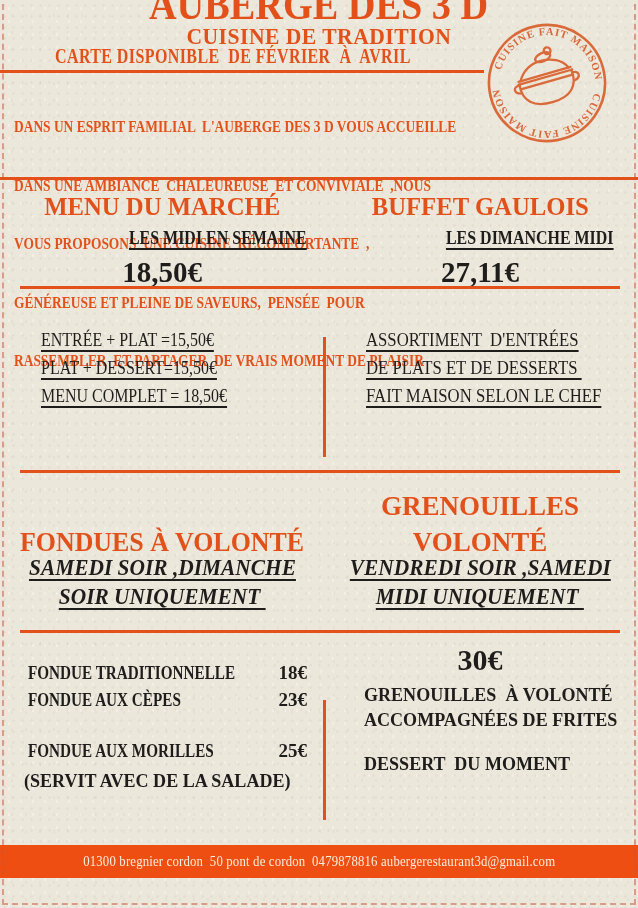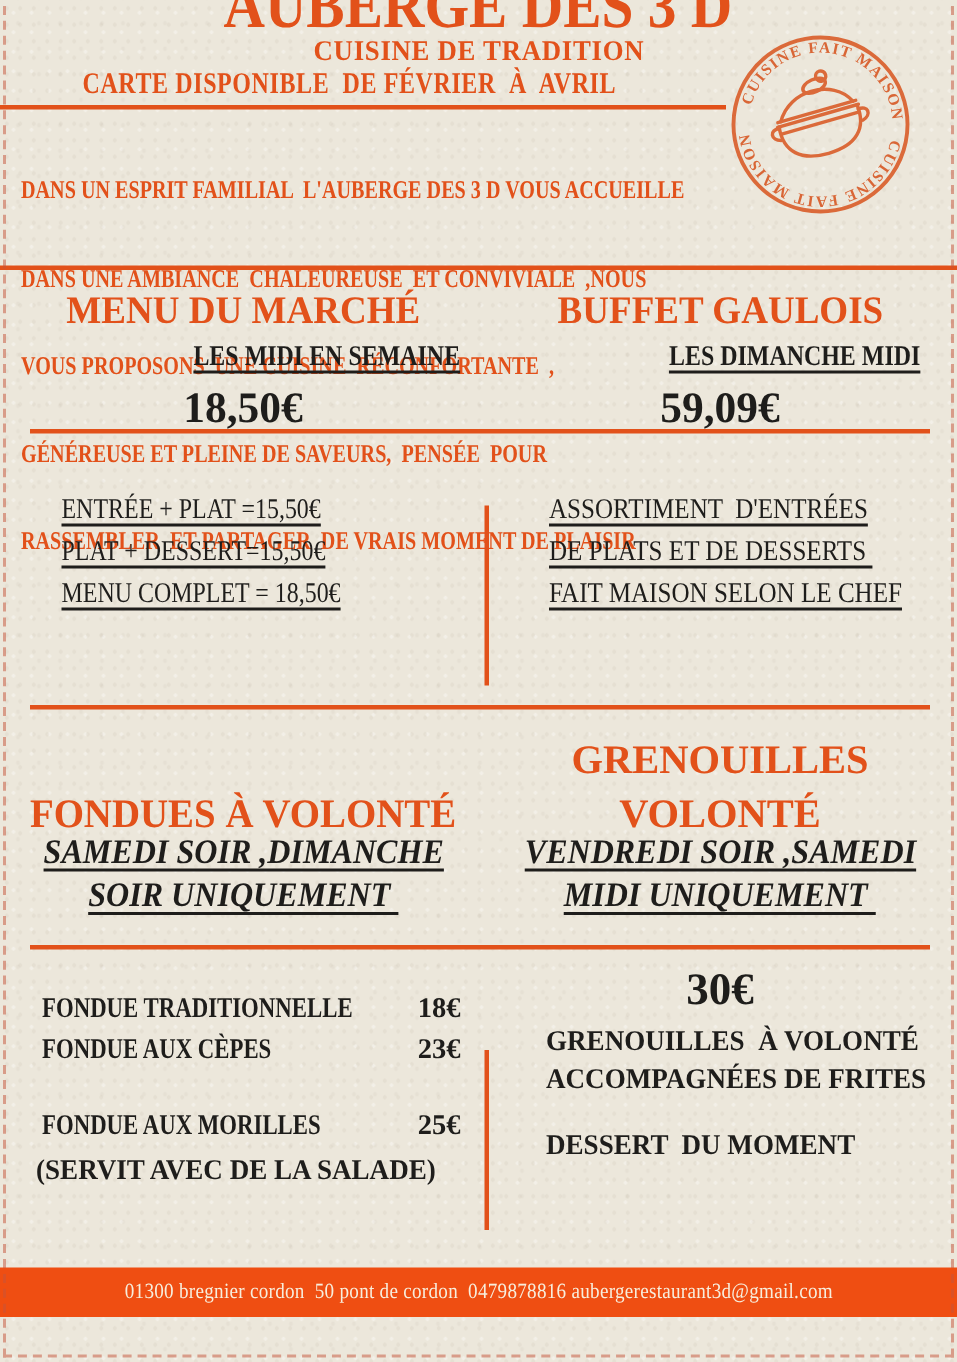--- a/index.html
+++ b/index.html
@@ -20,21 +20,21 @@
   .abs{position:absolute;}
   .accent{color:#E2511A;}
   .ctr{text-align:center;}
   .cond{display:inline-block;transform:scaleX(var(--sx,1));transform-origin:0 50%;white-space:pre;}
   .condc{display:inline-block;transform:scaleX(var(--sx,1));transform-origin:50% 50%;white-space:pre;}
   .ul{text-decoration:underline;text-decoration-thickness:2px;text-underline-offset:4px;}
   .rule{position:absolute;height:2.5px;background:#E2511A;}
   .vdiv{position:absolute;width:3px;background:#E2511A;}
 
   .title{top:-17px;left:0;right:0;font-size:43px;font-weight:bold;line-height:1;}
-  .subtitle{top:24px;left:0;right:0;font-size:19px;font-weight:bold;letter-spacing:.5px;}
+  .subtitle{top:24px;left:0;right:0;font-size:23px;font-weight:bold;letter-spacing:.5px;}
   .availability{top:45px;left:55px;font-size:20px;font-weight:bold;letter-spacing:.5px;}
   .intro{top:78px;left:14px;font-size:17px;font-weight:bold;line-height:19.5px;
          transform:scaleX(.79);transform-origin:0 0;white-space:pre;letter-spacing:0;}
   .stamp{top:18px;left:482px;width:130px;height:130px;transform:rotate(-10deg);}
 
   .col-l{left:0;width:324px;}
   .col-r{left:330px;width:300px;}
   .sec-title{top:192px;font-size:26px;font-weight:bold;line-height:30px;}
   .sec-sub{top:226px;font-size:19px;font-weight:bold;line-height:24px;text-align:right;}
   .sec-price{top:255px;font-size:29px;font-weight:bold;line-height:34px;}
@@ -121,21 +121,21 @@
   <div class="abs col-l sec-sub ctr">
     <span class="condc ul" style="--sx:.84">LES MIDI EN SEMAINE</span>
   </div>
   <div class="abs col-r sec-sub ctr">
     <span class="condc ul" style="--sx:.84">LES DIMANCHE MIDI</span>
   </div>
   <div class="abs col-l sec-price ctr">
     <span class="condc">18,50€</span>
   </div>
   <div class="abs col-r sec-price ctr">
-    <span class="condc">59,09€</span>
+    <span class="condc">27,11€</span>
   </div>
 
   <div class="rule" style="top:286px;left:20px;width:600px;"></div>
 
   <div class="abs items items-l">
     <div><span class="cond ul" style="--sx:.84">ENTRÉE + PLAT =15,50€</span></div>
     <div><span class="cond ul" style="--sx:.84">PLAT + DESSERT=15,50€</span></div>
     <div><span class="cond ul" style="--sx:.84">MENU COMPLET = 18,50€</span></div>
   </div>
   <div class="abs items items-r">

